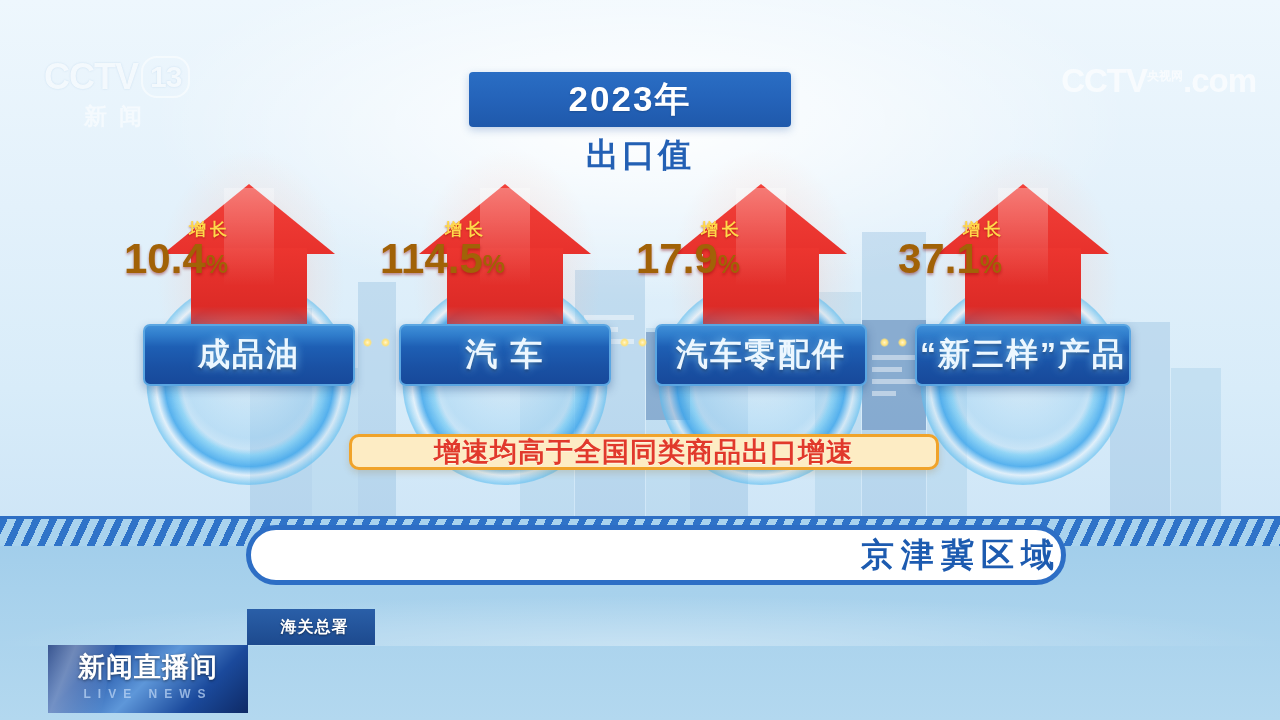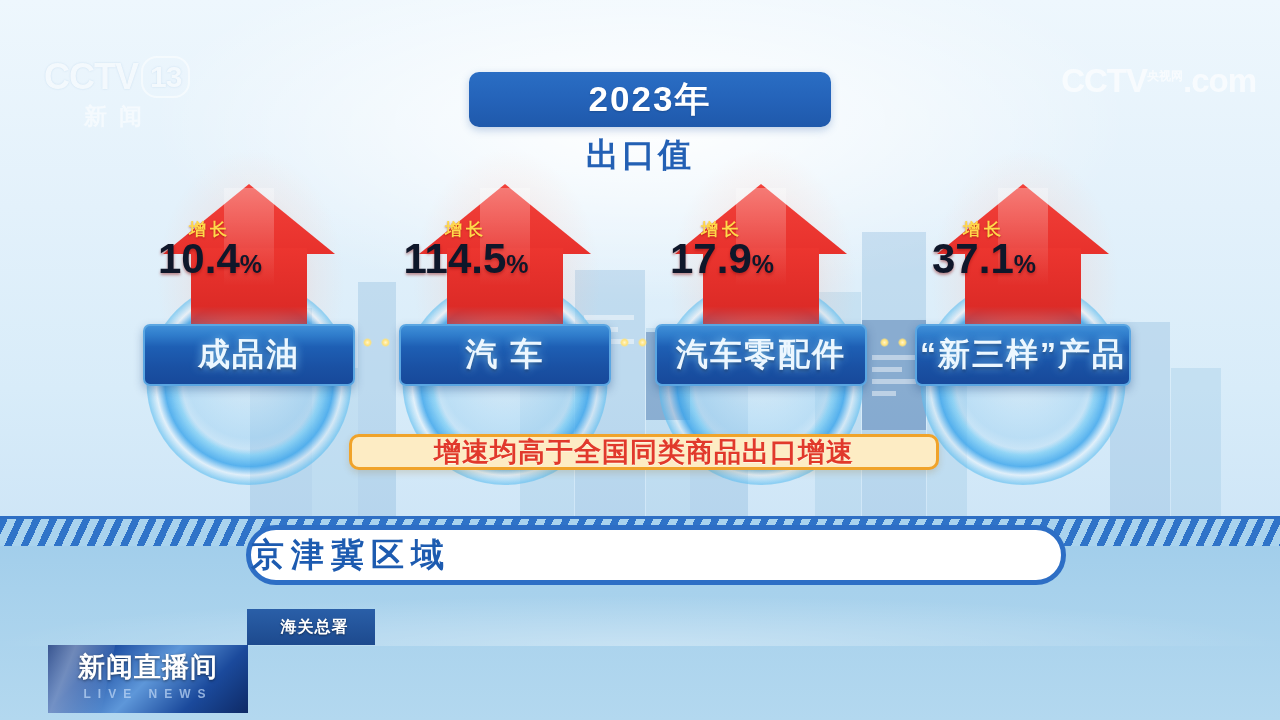--- a/index.html
+++ b/index.html
@@ -44,23 +44,23 @@
   }
   
   .stripe-band{
     position:absolute; left:0; top:516px; width:1280px; height:30px;
     background:repeating-linear-gradient(115deg,#2f73c8 0 7px, #a9d3ee 7px 15px);
     border-top:3px solid #2f6fc4;
   }
 
   
   .title-pill{
-    position:absolute; left:469px; top:72px; width:362px; height:55px;
+    position:absolute; left:469px; top:72px; width:322px; height:55px;
     background:linear-gradient(180deg,#2a6ec4 0%, #2462b8 55%, #1f59ab 100%);
-    border-radius:10px;
+    border-radius:4px;
     display:flex; align-items:center; justify-content:center;
     box-shadow:0 3px 8px rgba(40,95,170,.28);
   }
   .title-pill span{
     color:#fff; font-size:35px; font-weight:bold; letter-spacing:2px;
     text-shadow:0 1px 2px rgba(0,0,0,.18);
   }
   .subtitle{
     position:absolute; left:0; top:133px; width:1280px; text-align:center;
     color:#2360b4; font-size:33px; font-weight:bold; letter-spacing:3px;
@@ -99,22 +99,22 @@
     position:absolute; left:50%; top:4px; transform:translateX(-50%);
     width:50px; height:140px;
     background:linear-gradient(180deg,rgba(255,255,255,.30) 0%, rgba(255,255,255,0) 70%);
   }
   .grow-label{
     position:absolute; left:0; top:34px; width:172px; text-align:center;
     color:#ffd84a; font-size:17px; font-weight:bold; letter-spacing:4px;
     text-shadow:0 1px 2px rgba(120,0,0,.45);
   }
   .pct{
-    position:absolute; left:0; top:54px; width:172px; text-align:center;
-    color:#0f172a; font-size:42px; font-weight:bold; line-height:1;
+    position:absolute; left:0; top:54px; width:172px; 
+    color:#a16207; font-size:42px; font-weight:bold; line-height:1;
     text-shadow:0 2px 3px rgba(140,10,10,.45);
     white-space:nowrap;
   }
   .pct .u{ font-size:25px; }
 
   
   .plate{
     position:absolute; left:50%; top:140px; transform:translateX(-50%);
     height:62px; padding:0 3px; min-width:212px;
     border-radius:7px;
@@ -140,21 +140,21 @@
   }
   .banner span{
     color:#e1392b; font-size:27px; font-weight:bold; letter-spacing:1px; white-space:nowrap;
     text-shadow:0 1px 0 rgba(255,255,255,.55);
   }
 
   
   .region-pill{
     position:absolute; left:246px; top:525px; width:820px; height:60px;
     background:#ffffff; border:5px solid #2d6ec5; border-radius:32px;
-    display:flex; align-items:center; justify-content:flex-start;
+    display:flex; align-items:center; justify-content:flex-end;
   }
   .region-pill span{
     color:#1d5bb0; font-size:33px; font-weight:bold; letter-spacing:7px;
   }
 
   
   .cctv13{
     position:absolute; left:44px; top:56px; width:180px; height:92px;
     opacity:.62; pointer-events:none;
   }

